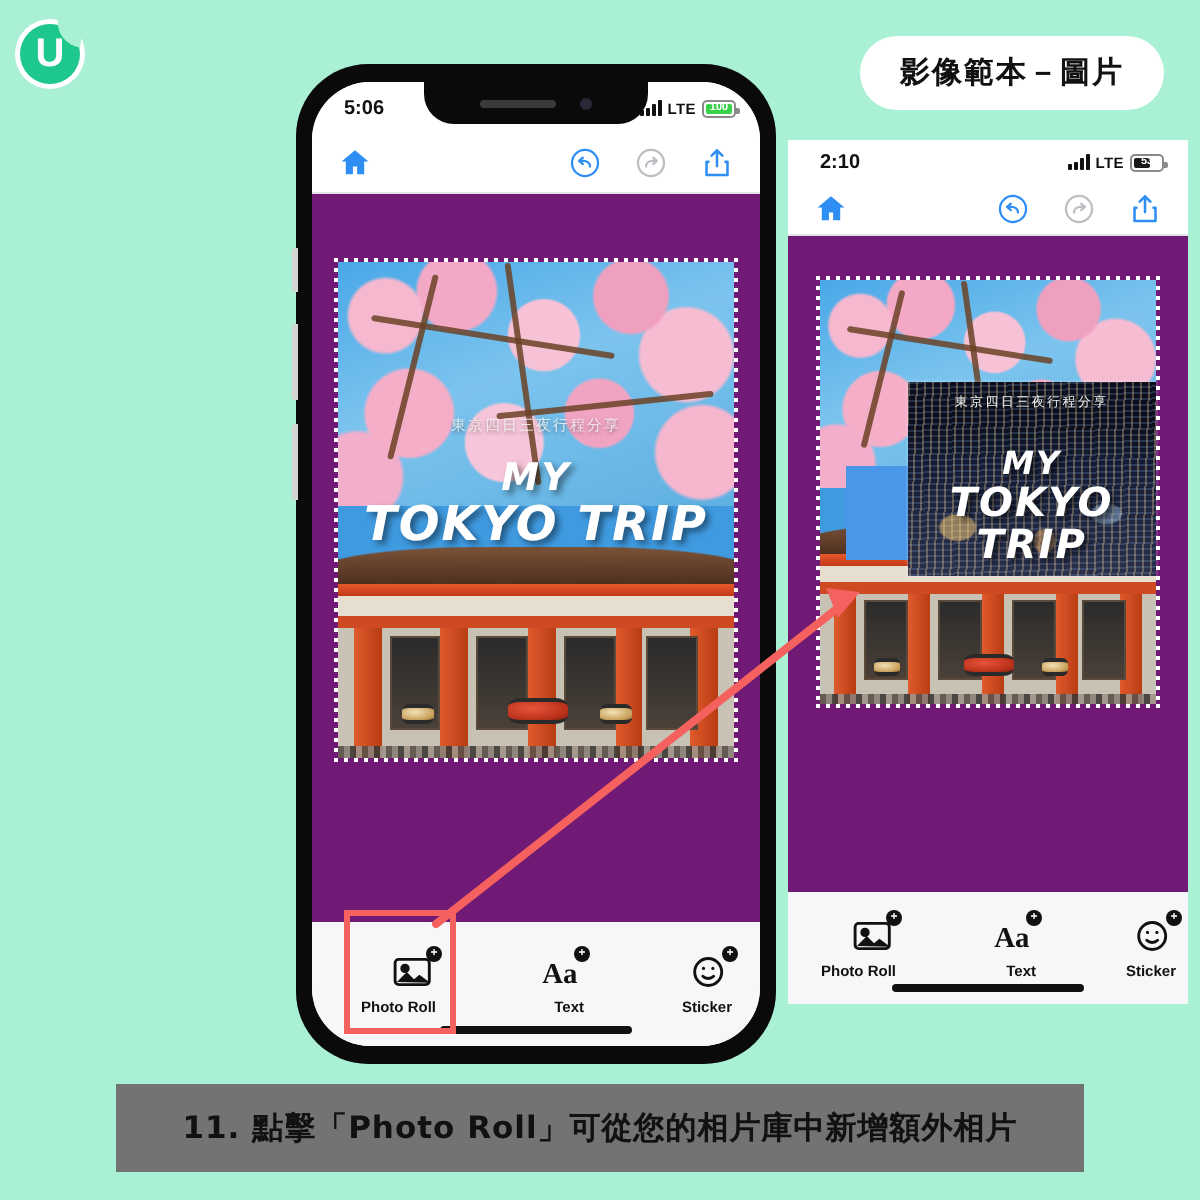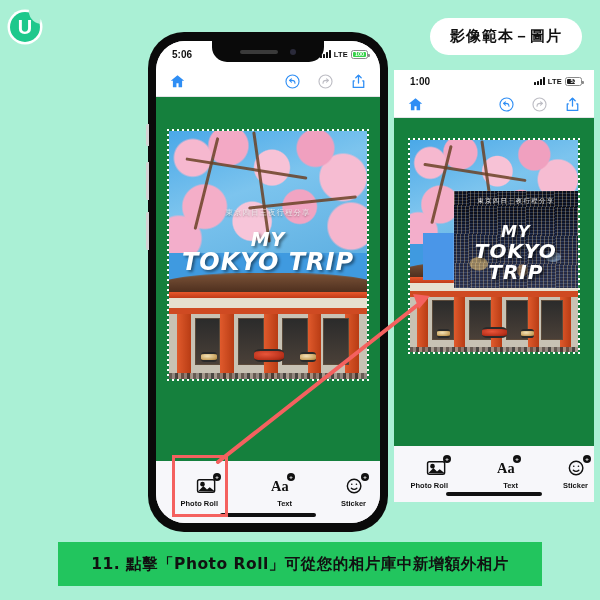--- a/index.html
+++ b/index.html
@@ -114,21 +114,21 @@
   .toolbar {
     height: 30px; background: #ffffff; flex: none;
     display: flex; align-items: center; justify-content: space-between;
     padding: 0 13px;
     border-bottom: 1px solid #e4e4e8;
   }
   .toolbar .right-grp { display:flex; align-items:center; gap: 16px; }
   .ticon { width: 17px; height: 17px; display:block; }
 
   .canvas-area {
-    flex: 1; background: #15803d; position: relative;
+    flex: 1; background: #701a75; position: relative;
     display: flex; align-items: flex-start; justify-content: center;
     padding-top: 34px;
   }
   .canvas {
     width: 198px; height: 248px; position: relative;
     outline: 1px dashed #ffffff; outline-offset: -2px;
   }
   
   .pic-sakura {
     position:absolute; left:0; top:0; width:100%; height:49%;
@@ -296,21 +296,21 @@
   }
 
   
   .arrow-svg { position:absolute; left:0; top:0; width:600px; height:600px;
                pointer-events:none; z-index: 20; }
 
   
   .caption {
     position:absolute; left:58px; bottom:14px;
     width:484px; height:44px;
-    background:#22c55e;
+    background:#737373;
     display:flex; align-items:center; justify-content:center;
     font-size:15.5px; font-weight:700; color:#111;
     font-family:"DejaVu Sans", sans-serif;
     letter-spacing:.5px;
   }
 </style>
 </head>
 <body>
 
 <div class="logo-wrap">
@@ -455,21 +455,21 @@
         <span class="lbl">Sticker</span>
       </div>
       <div class="redbox"></div>
       <div class="home-ind"></div>
     </div>
   </div>
 </div>
 
 <div class="panel">
   <div class="statusbar">
-    <span class="status-time">1:00</span>
+    <span class="status-time">2:10</span>
     <span class="status-right">
       <span class="bars">
           <i></i>
           <i></i>
           <i></i>
           <i></i>
         </span>
       <span class="lte">LTE</span>
       <span class="batt dark">
         <span class="fill"></span>

